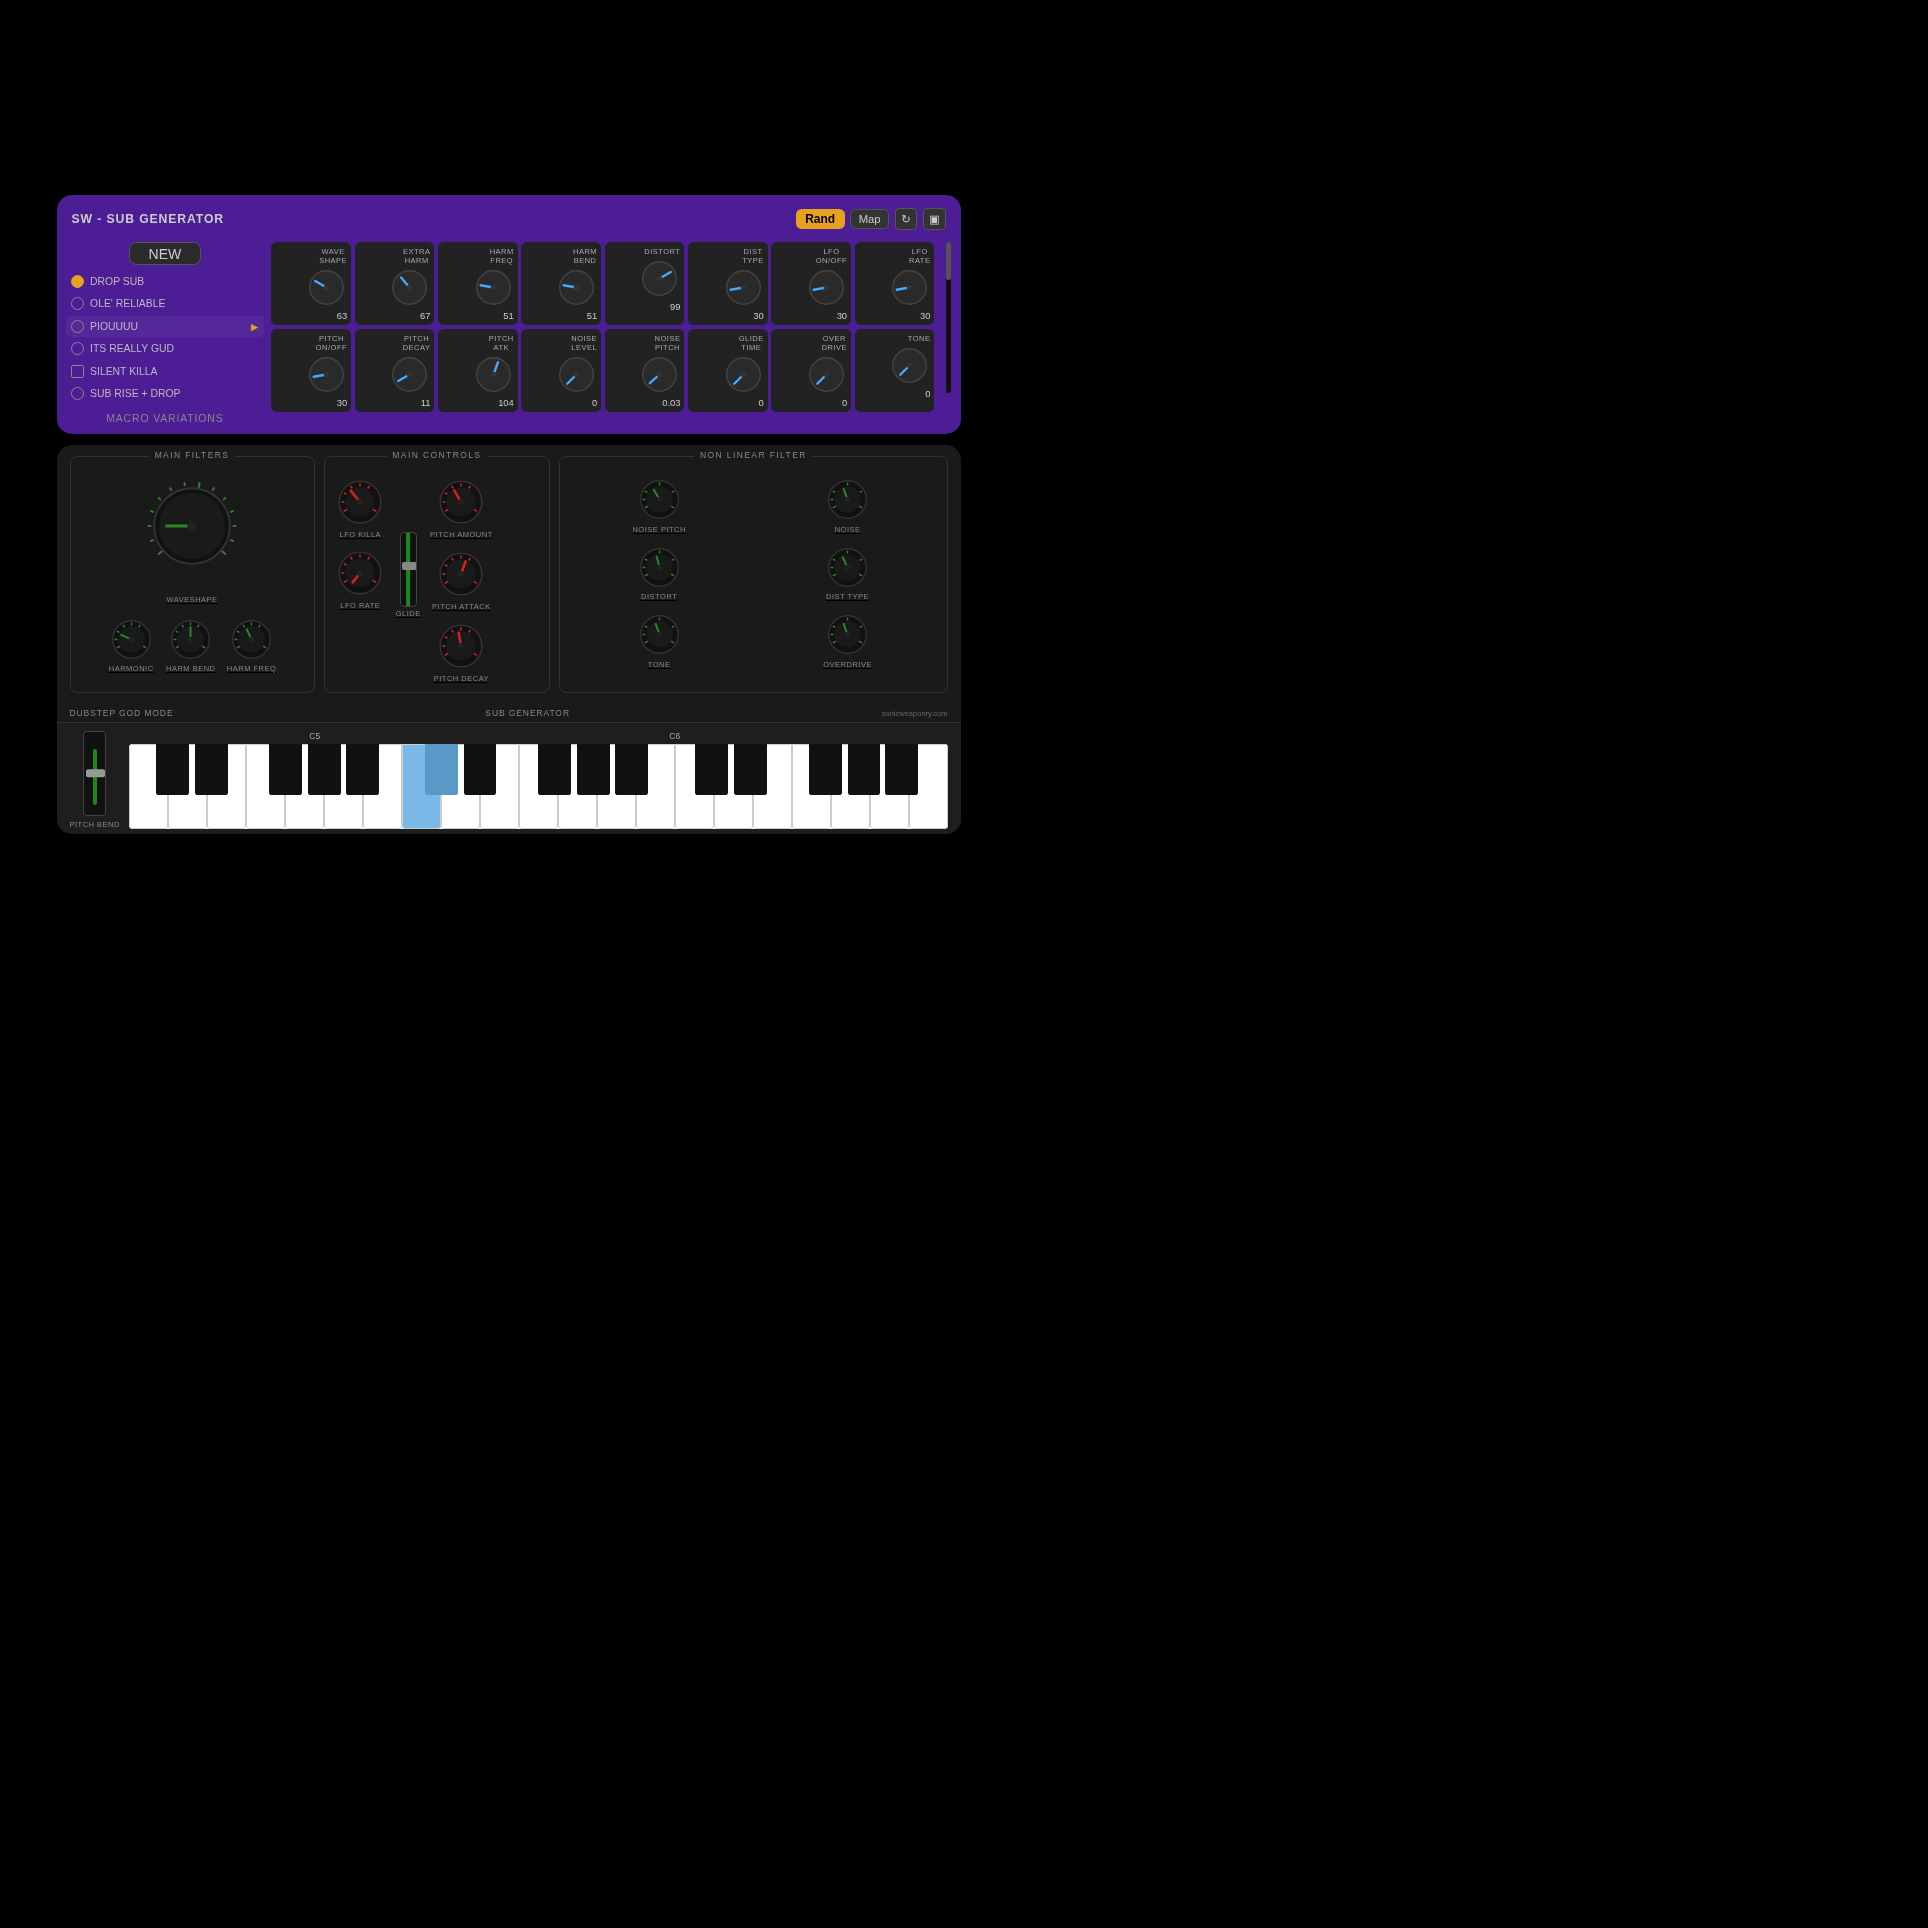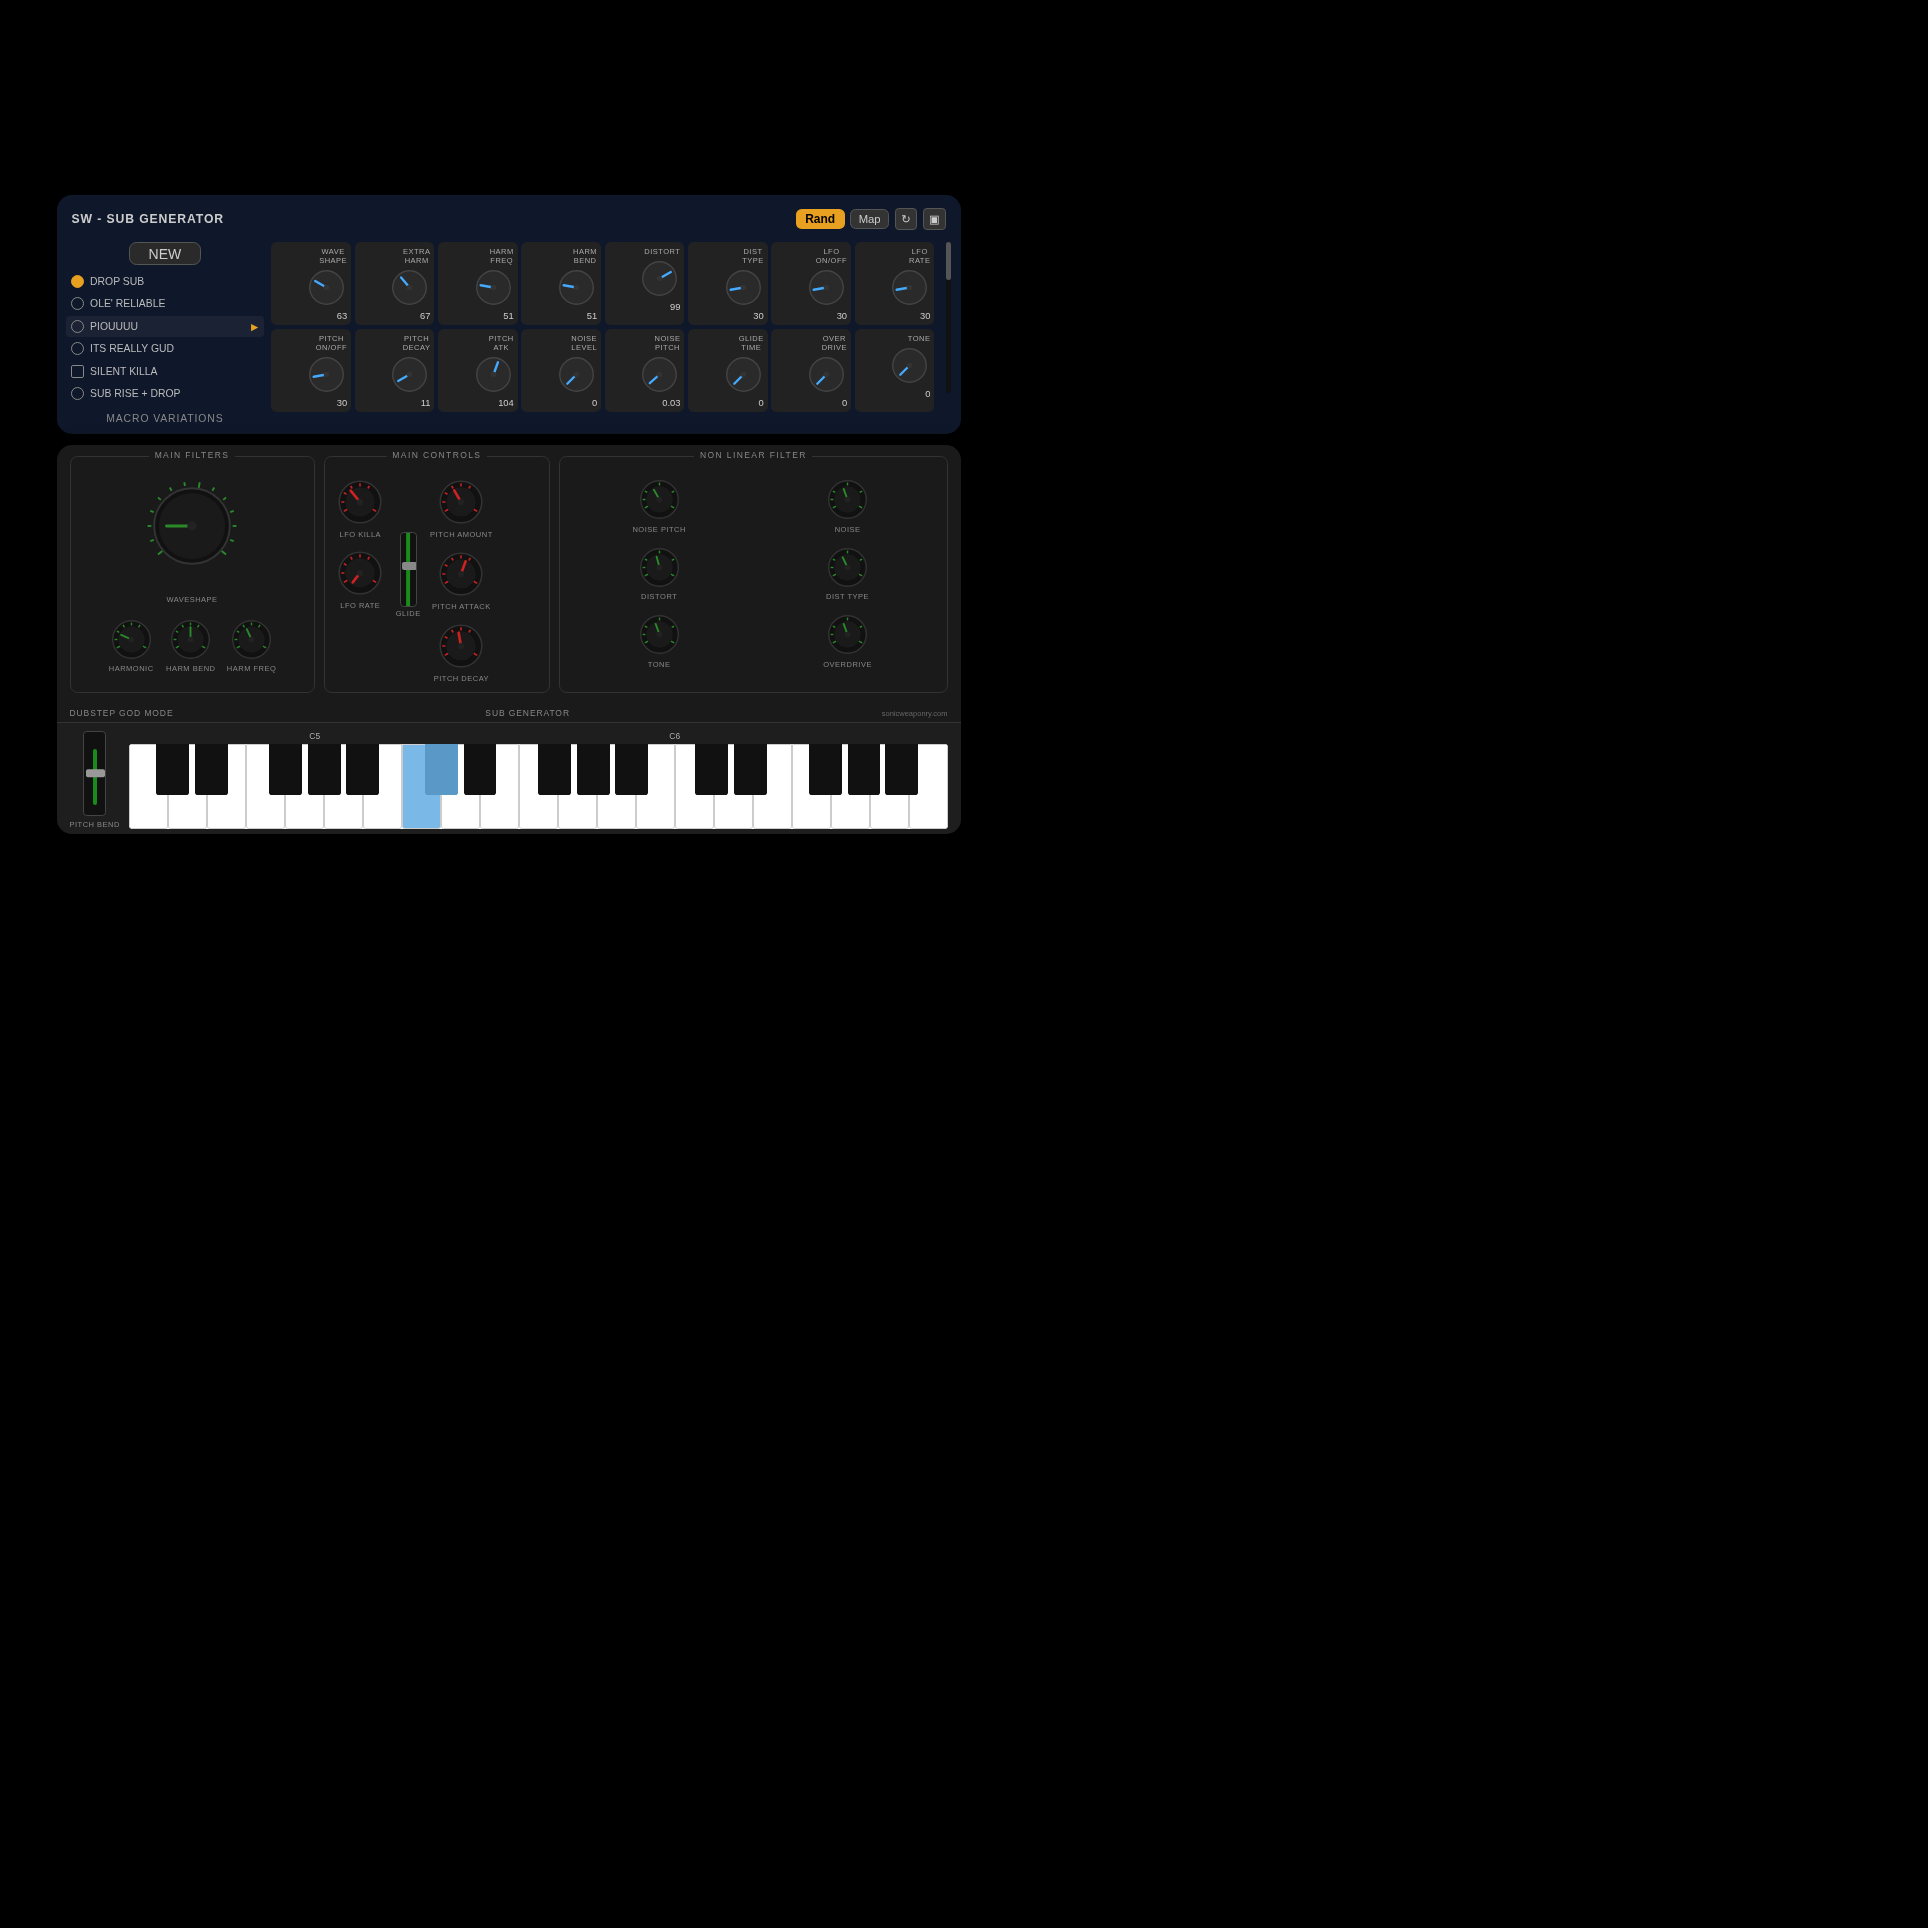--- a/index.html
+++ b/index.html
@@ -19,21 +19,21 @@
       display: flex;
       flex-direction: column;
       align-items: center;
       gap: 11.3px;
       width: 100%;
       padding: 19px;
     }
 
     
     .top-panel {
-      background: #0f172a;
+      background: #4c1d95;
       border-radius: 15px;
       width: 904px;
       padding: 9.4px;
       box-shadow: 0 3.8px 19px rgba(0,0,0,0.8);
       margin-top: 12px;
     }
 
     .top-header {
       display: flex;
       align-items: center;
@@ -220,20 +220,21 @@
       display: flex;
       gap: 9.4px;
     }
 
     
     .sub-box {
       border: 0.9px solid #333;
       border-radius: 7.5px;
       padding: 9.4px;
       position: relative;
+      text-decoration: underline;
     }
 
     .sub-box-title {
       position: absolute;
       top: -7.5px;
       left: 50%;
       transform: translateX(-50%);
       background: #1a1a1a;
       color: #888;
       font-size: 8.5px;

